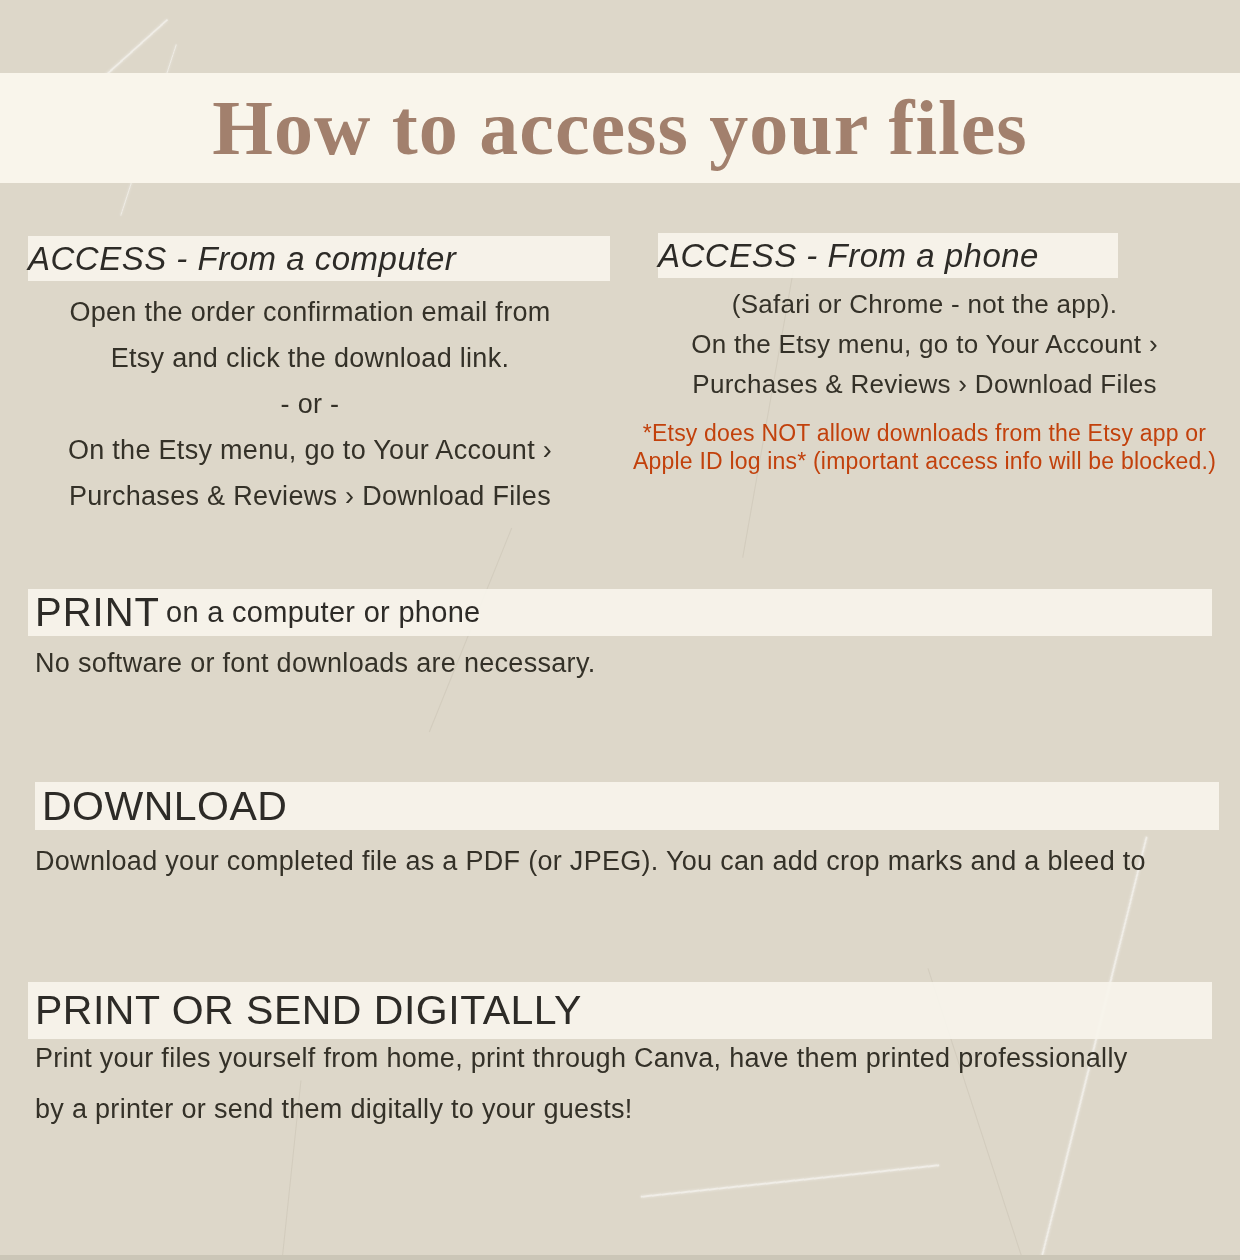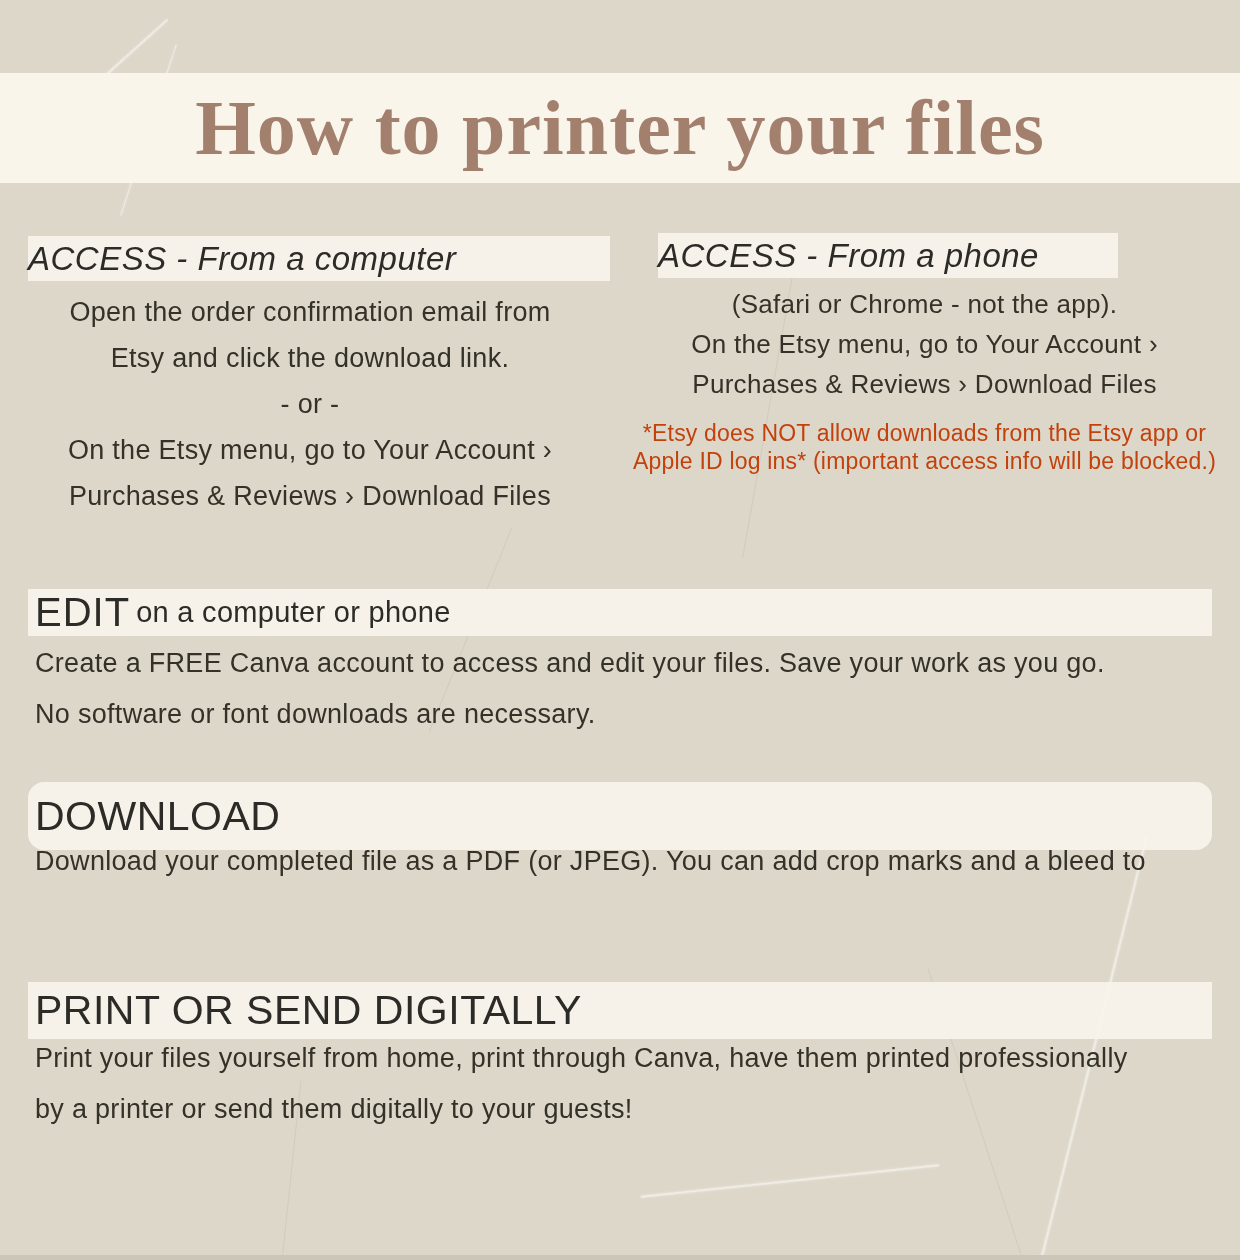--- a/index.html
+++ b/index.html
@@ -133,21 +133,21 @@
     <div class="vein" style="left:148px; top:40px;   width:1px; height:180px; transform:rotate(18deg);"></div>
     <div class="crease" style="left:770px; top:240px;  width:1px; height:320px; transform:rotate(10deg);"></div>
     <div class="crease" style="left:470px; top:520px;  width:1px; height:220px; transform:rotate(22deg);"></div>
     <div class="vein" style="left:1090px;top:830px;  width:2px; height:460px; transform:rotate(14deg);"></div>
     <div class="crease" style="left:980px; top:960px;  width:1px; height:340px; transform:rotate(-18deg);"></div>
     <div class="vein" style="left:640px; top:1180px; width:300px;height:2px;  transform:rotate(-6deg);"></div>
     <div class="crease" style="left:290px; top:1080px; width:1px; height:200px; transform:rotate(6deg);"></div>
   </div>
 
   <div class="title-band">
-    <div class="page-title">How to printer your files</div>
+    <div class="page-title">How to access your files</div>
   </div>
 
   <div class="heading-band col-heading-band" style="left:28px; top:236px; width:582px; height:45px;">
     <div class="col-heading">ACCESS - From a computer</div>
   </div>
   <div class="col-body col-body-left">
     <div>Open the order confirmation email from</div>
     <div>Etsy and click the download link.</div>
     <div>- or -</div>
     <div>On the Etsy menu, go to Your Account ›</div>
@@ -161,29 +161,28 @@
     <div>(Safari or Chrome - not the app).</div>
     <div>On the Etsy menu, go to Your Account ›</div>
     <div>Purchases &amp; Reviews › Download Files</div>
     <div class="col-note">
       <div>*Etsy does NOT allow downloads from the Etsy app or</div>
       <div>Apple ID log ins* (important access info will be blocked.)</div>
     </div>
   </div>
 
   <div class="heading-band section-heading-band" style="left:28px; top:589px; width:1177px; height:47px;">
-    <span class="edit-heading-main">EDIT</span>
+    <span class="edit-heading-main">PRINT</span>
     <span class="edit-heading-sub">on a computer or phone</span>
   </div>
   <div class="section-body edit-body">
-    <div>Create a FREE Canva account to access and edit your files. Save your work as you go.</div>
     <div>No software or font downloads are necessary.</div>
   </div>
 
-  <div class="heading-band section-heading-band" style="left:28px; top:782px; width:1177px; height:68px;border-radius:16px;">
+  <div class="heading-band section-heading-band" style="left:35px; top:782px; width:1177px; height:48px;">
     <span class="section-heading">DOWNLOAD</span>
   </div>
   <div class="section-body download-body">
     <div>Download your completed file as a PDF (or JPEG). You can add crop marks and a bleed to</div>
   </div>
 
   <div class="heading-band section-heading-band" style="left:28px; top:982px; width:1177px; height:57px;">
     <span class="section-heading">PRINT OR SEND DIGITALLY</span>
   </div>
   <div class="section-body print-body">

